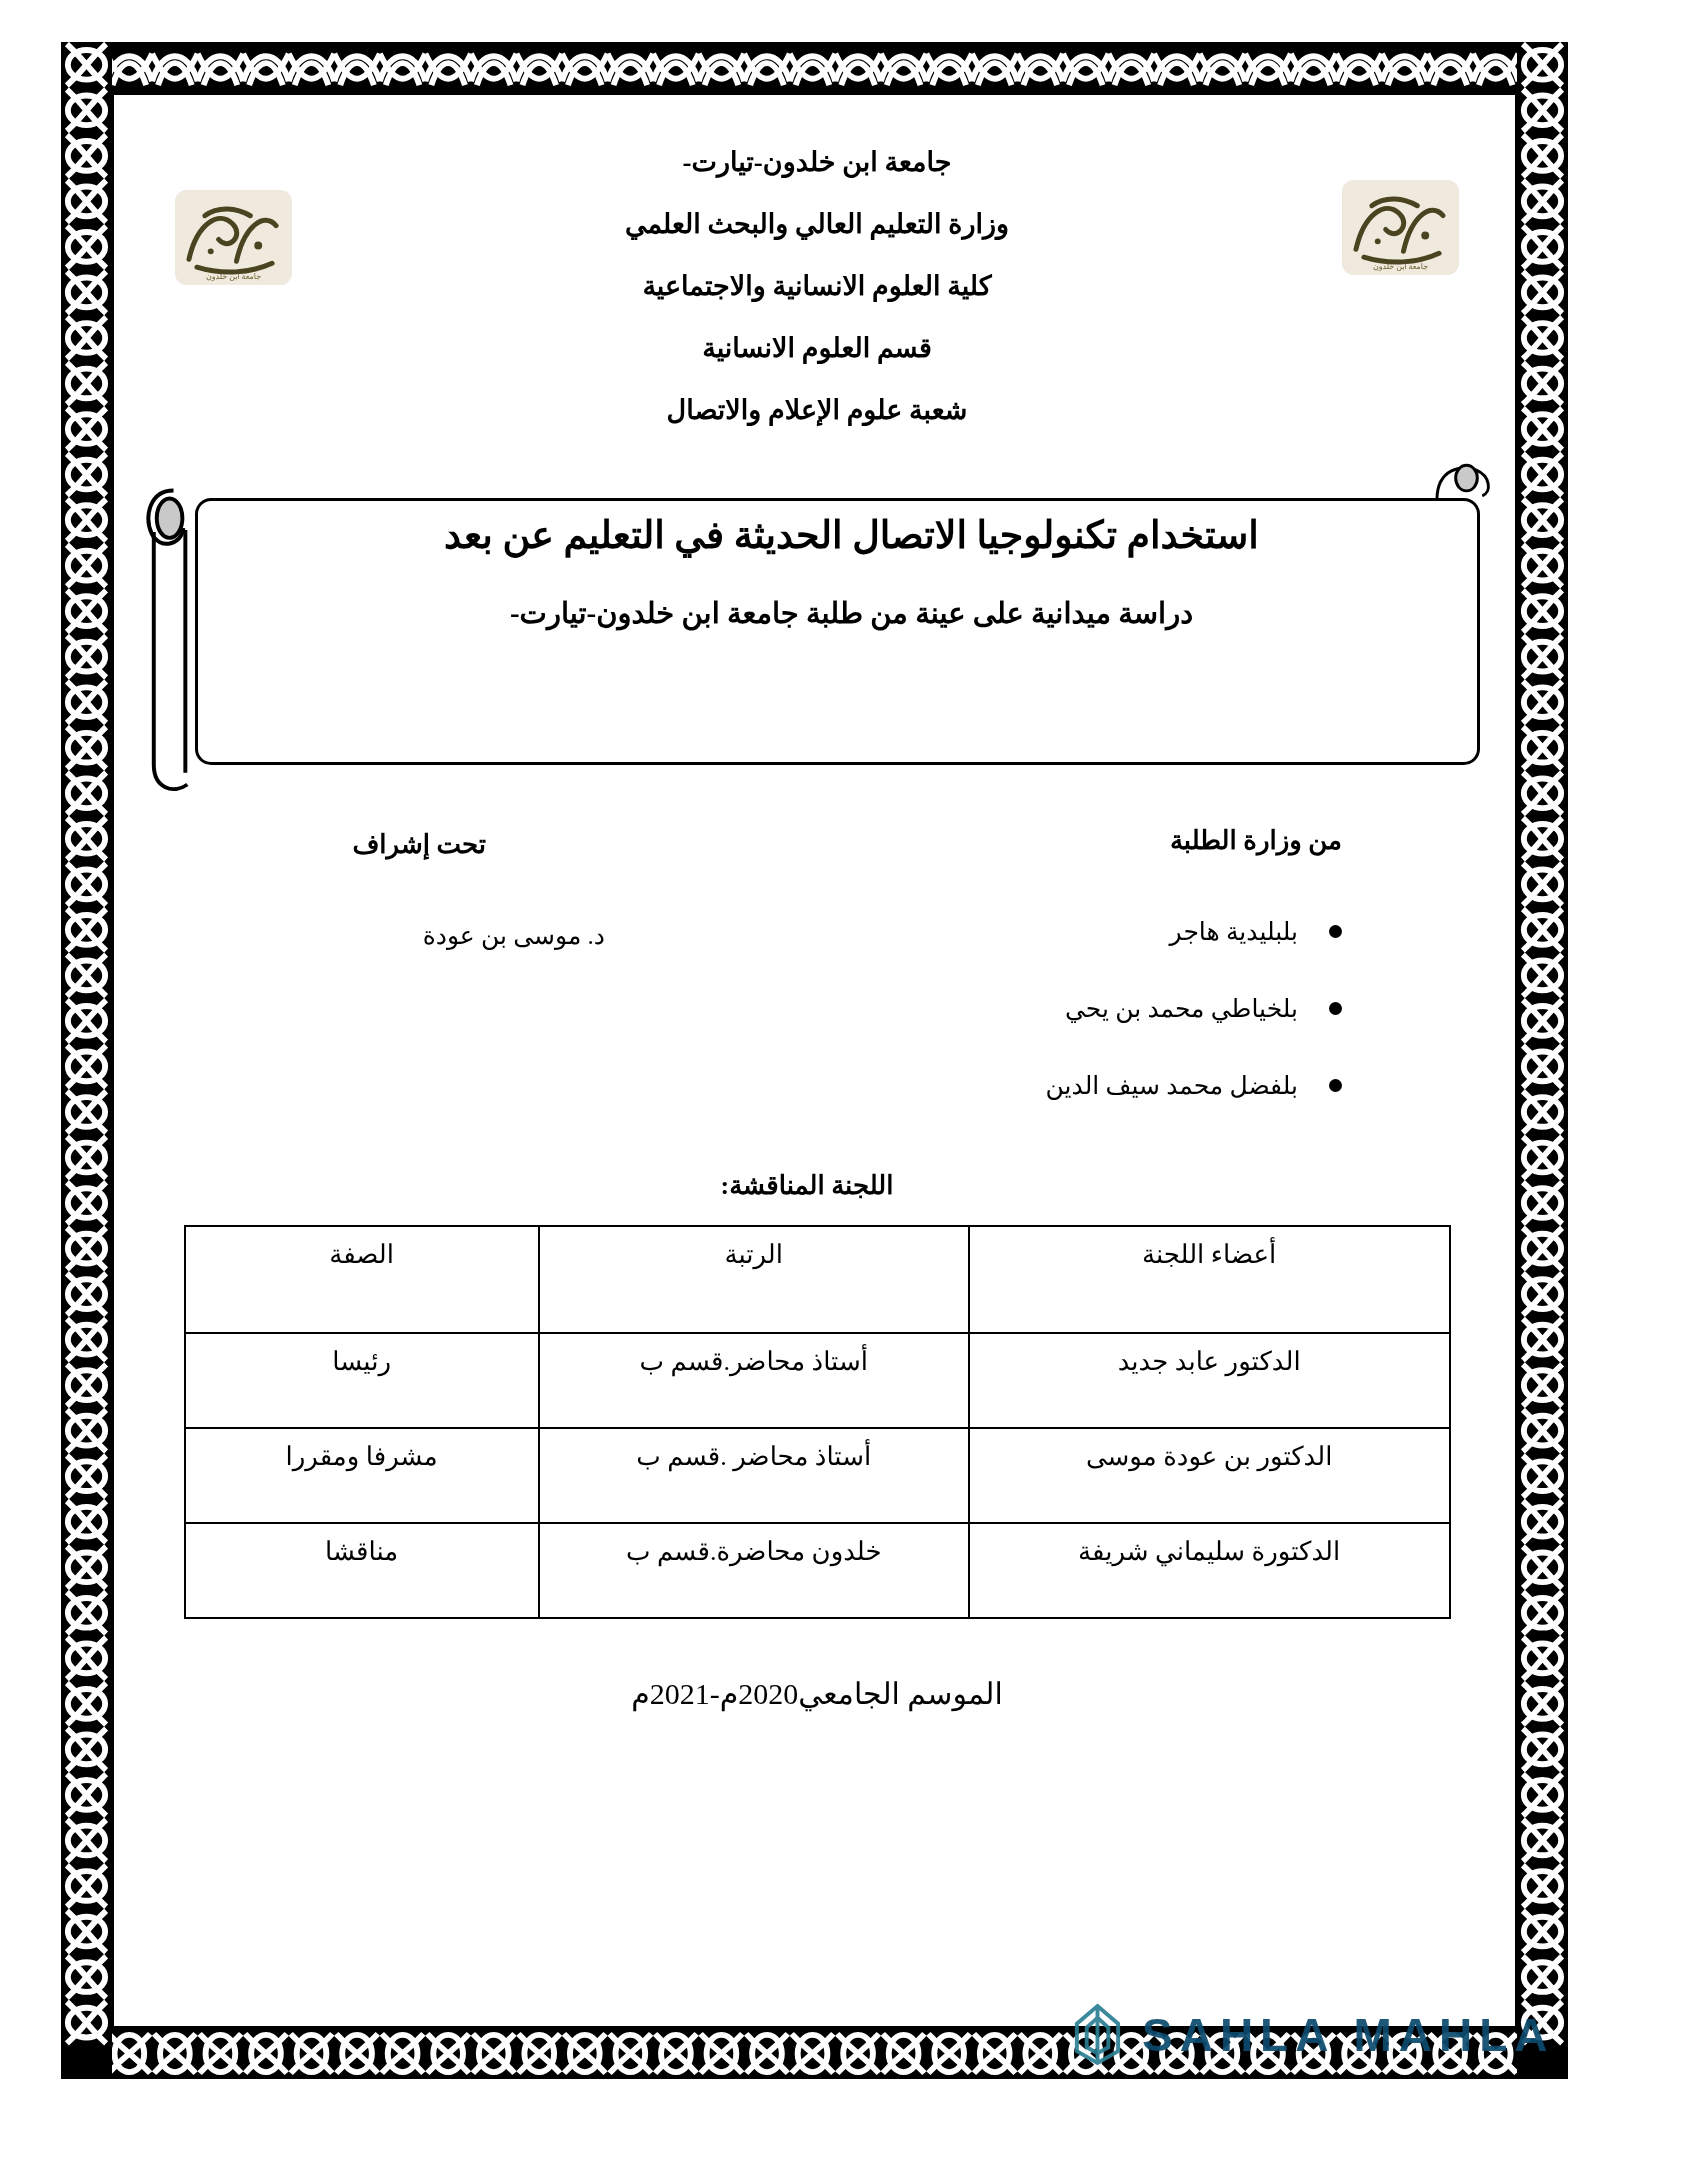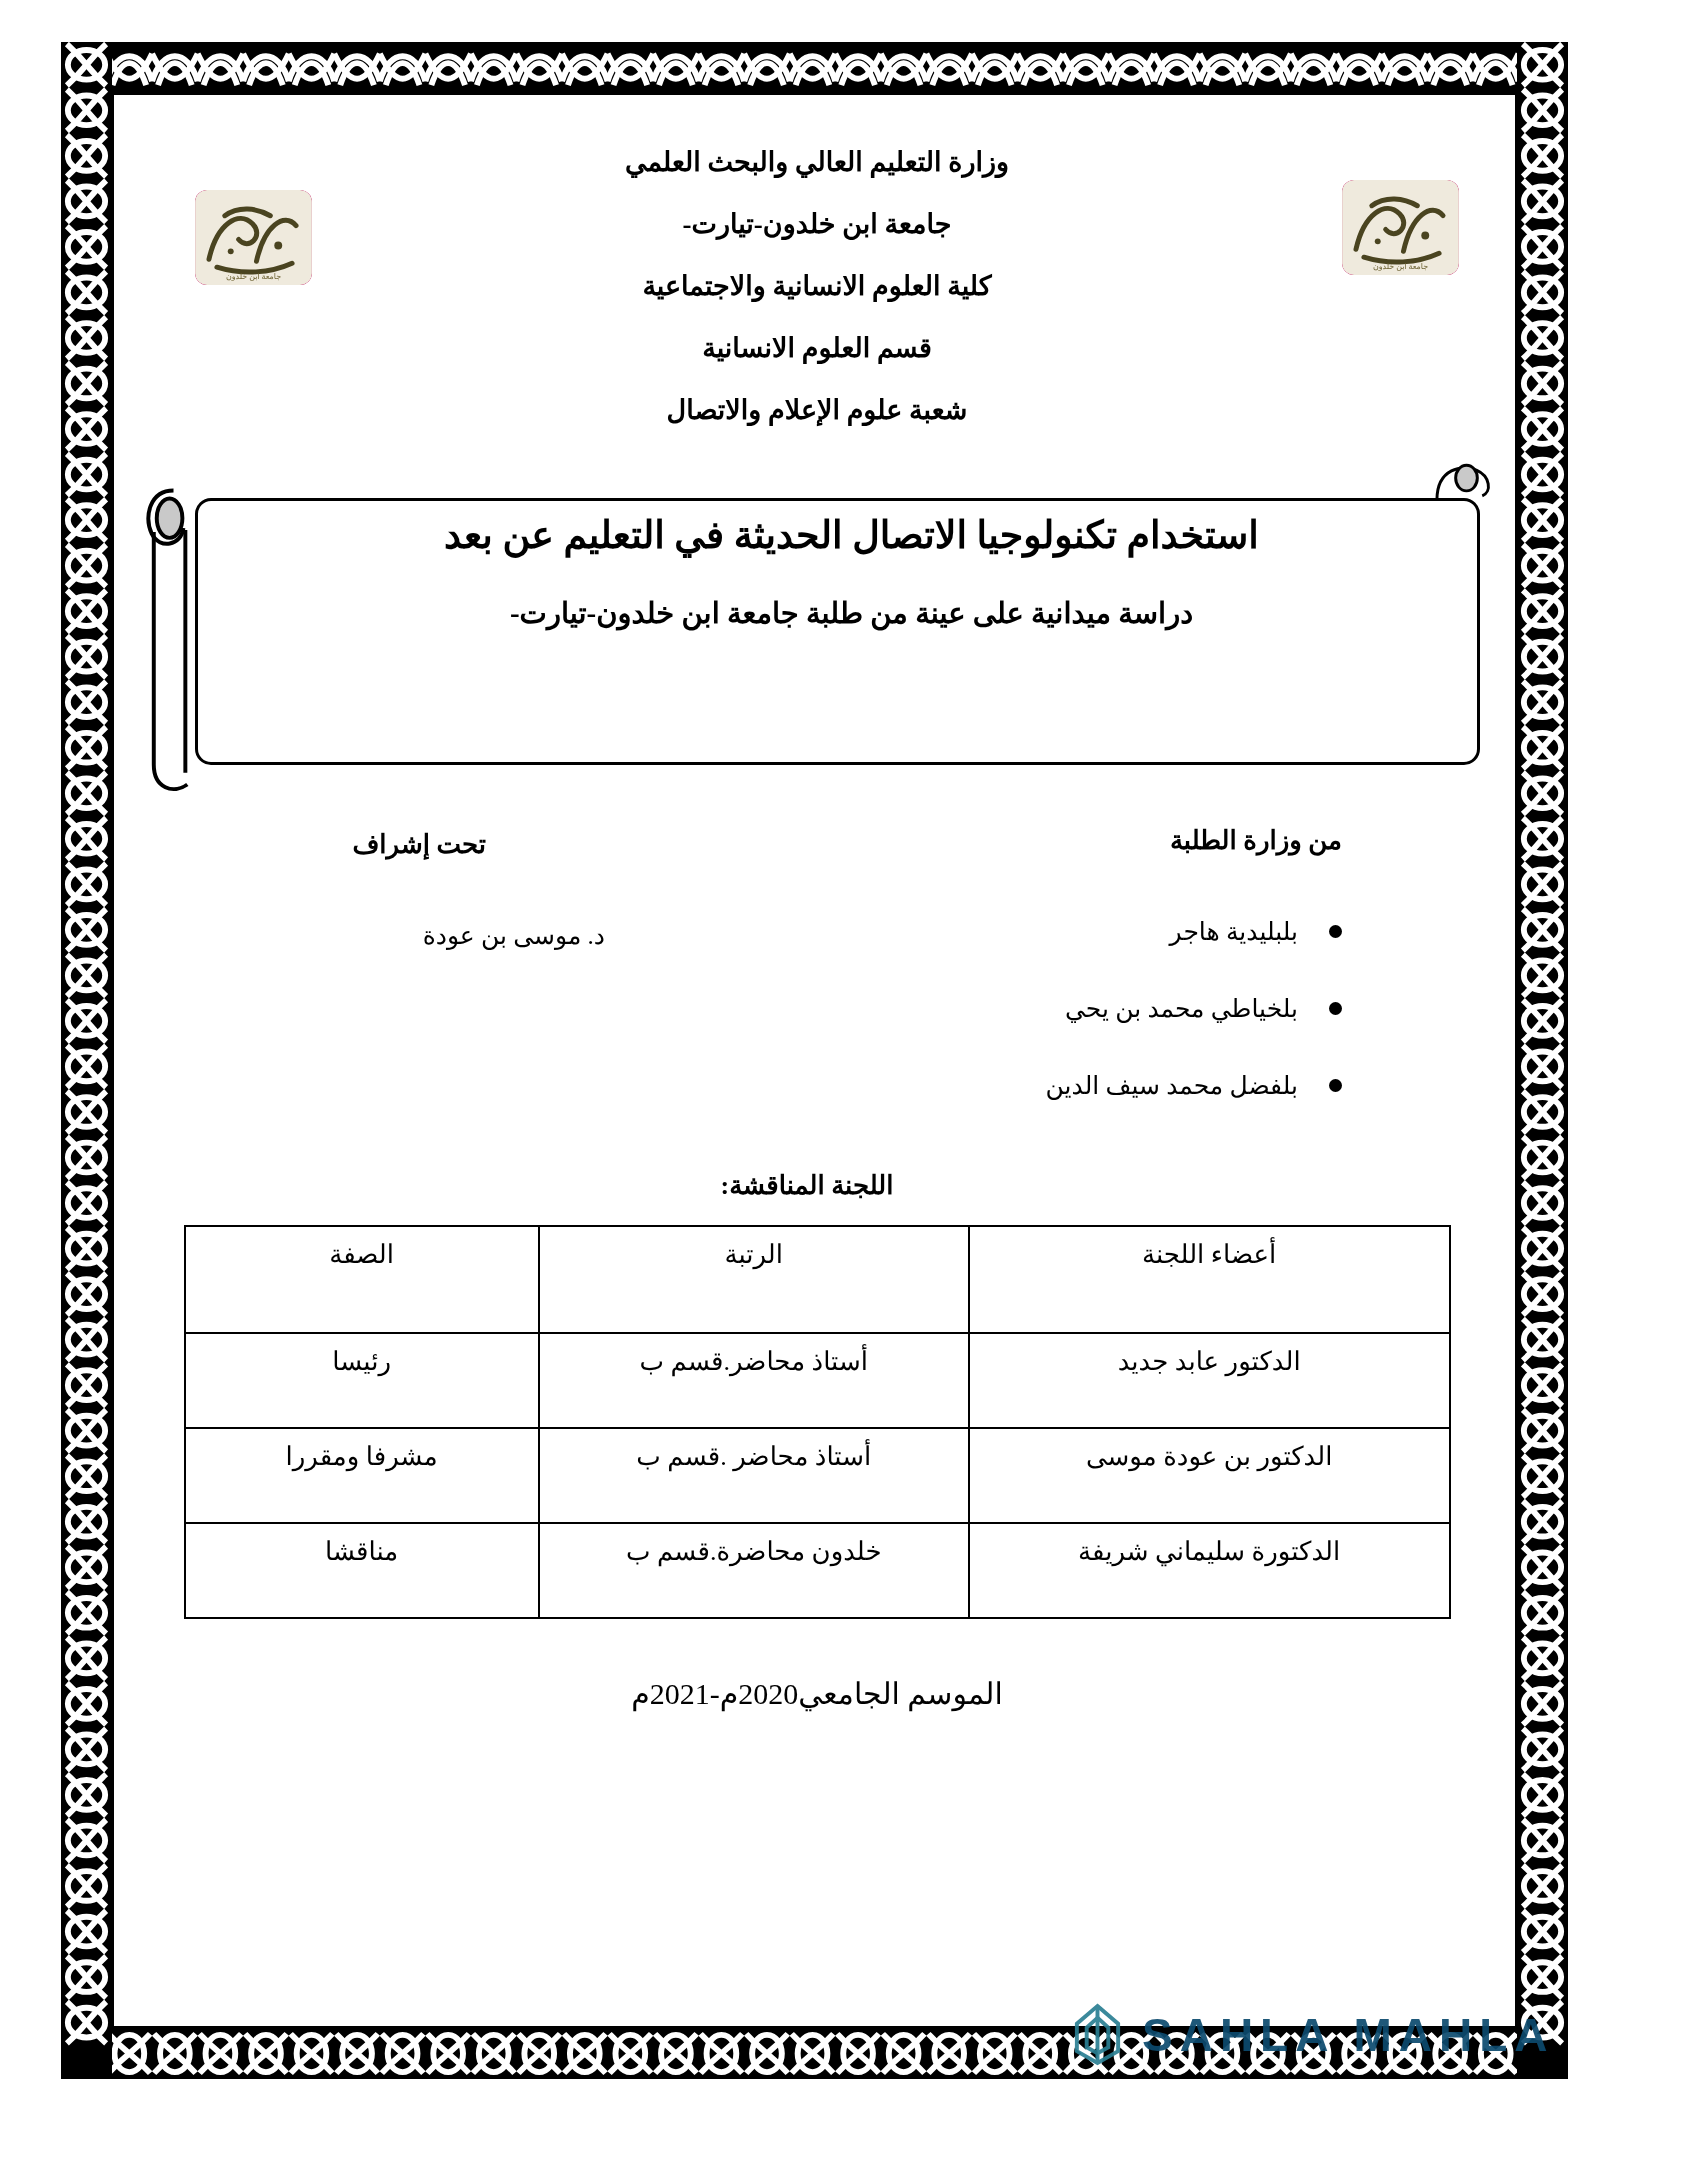--- a/index.html
+++ b/index.html
@@ -70,22 +70,21 @@
   }
   .header-line.l2 { margin-bottom: 35px; }
 
   
   .seal {
     position: absolute;
     width: 117px;
     height: 95px;
     border-radius: 12px;
     overflow: hidden;
-    background: #be185d;
-    margin-left: 20px;
+    background: #e5e5e5;
   }
   .seal.left  { left: 51px;  top: 71px; }
   .seal.right { right: 51px; top: 61px; }
   .seal svg { display:block; width:100%; height:100%; }
 
   
   .memo-line {
     text-align: center;
     font-weight: bold;
     font-size: 23px;
@@ -804,22 +803,22 @@
       </g>
       <g fill="#4a4420">
         <circle cx="84" cy="56" r="4"></circle>
         <circle cx="36" cy="62" r="3"></circle>
       </g>
       <text x="59" y="90" font-size="8" text-anchor="middle" fill="#6b6030" font-family="'Liberation Serif',serif">جامعة ابن خلدون</text>
     </svg>
   </div>
 
   <div class="header-block">
+    <p class="header-line l2">جامعة ابن خلدون-تيارت-</p>
     <p class="header-line">وزارة التعليم العالي والبحث العلمي</p>
-    <p class="header-line l2">جامعة ابن خلدون-تيارت-</p>
     <p class="header-line">كلية العلوم الانسانية والاجتماعية</p>
     <p class="header-line">قسم العلوم الانسانية</p>
     <p class="header-line">شعبة علوم الإعلام والاتصال</p>
   </div>
 
 
   <div class="scroll-wrap">
     <div class="scroll-body"></div>
 
     <svg class="scroll-curl-top" viewBox="0 0 68 40">

